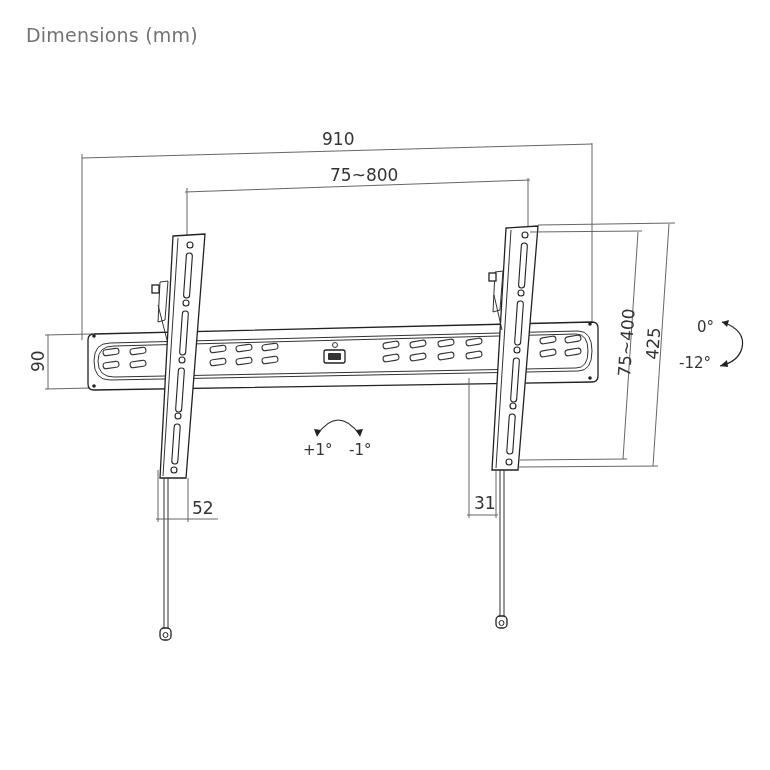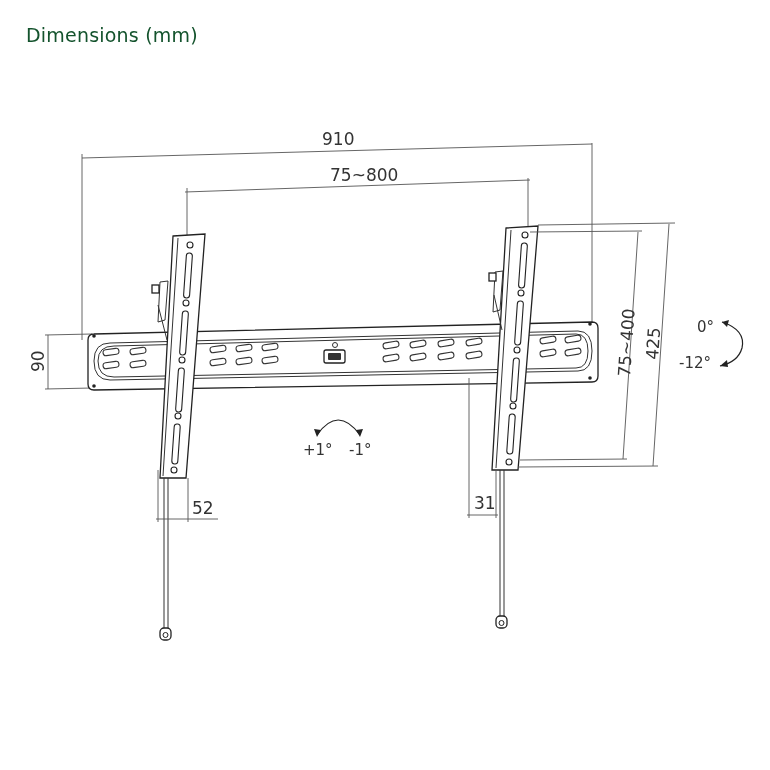--- a/index.html
+++ b/index.html
@@ -1,18 +1,18 @@
 <!DOCTYPE html>
 <html><head>
 <meta charset="utf-8">
 <style>
   html, body { margin: 0; padding: 0; background: #ffffff; }
   body { width: 770px; height: 770px; position: relative; overflow: hidden;
          font-family: "DejaVu Sans", sans-serif; color: #333; }
-  .title { position: absolute; left: 26px; top: 24px; font-size: 19px; color: #14532d; letter-spacing: 0.2px; }
+  .title { position: absolute; left: 26px; top: 24px; font-size: 19px; color: #737373; letter-spacing: 0.2px; }
   svg.drawing { position: absolute; left: 0; top: 0; }
   .dim-text { font-family: "DejaVu Sans", sans-serif; font-size: 17px; fill: #333; }
   .ang-text { font-family: "DejaVu Sans", sans-serif; font-size: 15px; fill: #333; }
   .thin { stroke: #555; stroke-width: 0.9; fill: none; }
   .part { stroke: #222; stroke-width: 1.3; fill: #fff; }
   .part2 { stroke: #333; stroke-width: 1; fill: none; }
   .slot { stroke: #333; stroke-width: 1.1; fill: #fff; }
 </style>
 </head>
 <body>

